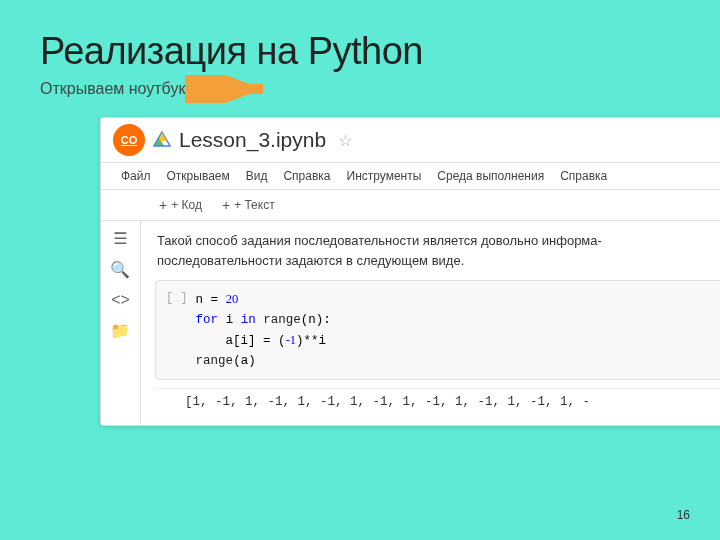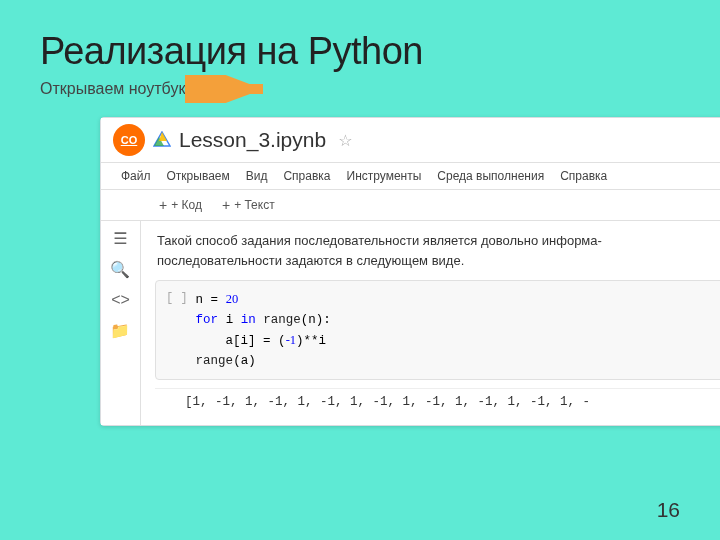--- a/index.html
+++ b/index.html
@@ -228,22 +228,22 @@
       font-size: 12.5px;
       color: #333;
       padding: 6px 10px 6px 30px;
       border-top: 1px solid #eee;
     }
 
     
     .page-number {
       position: absolute;
       bottom: 18px;
-      right: 40px;
-      font-size: 21px;
+      right: 30px;
+      font-size: 12px;
       color: #333;
       margin-left: 32px;
     }
   </style>
 </head>
 <body>
 
 <div class="slide-container">
 
   <h1 class="main-title">Реализация на Python</h1>

